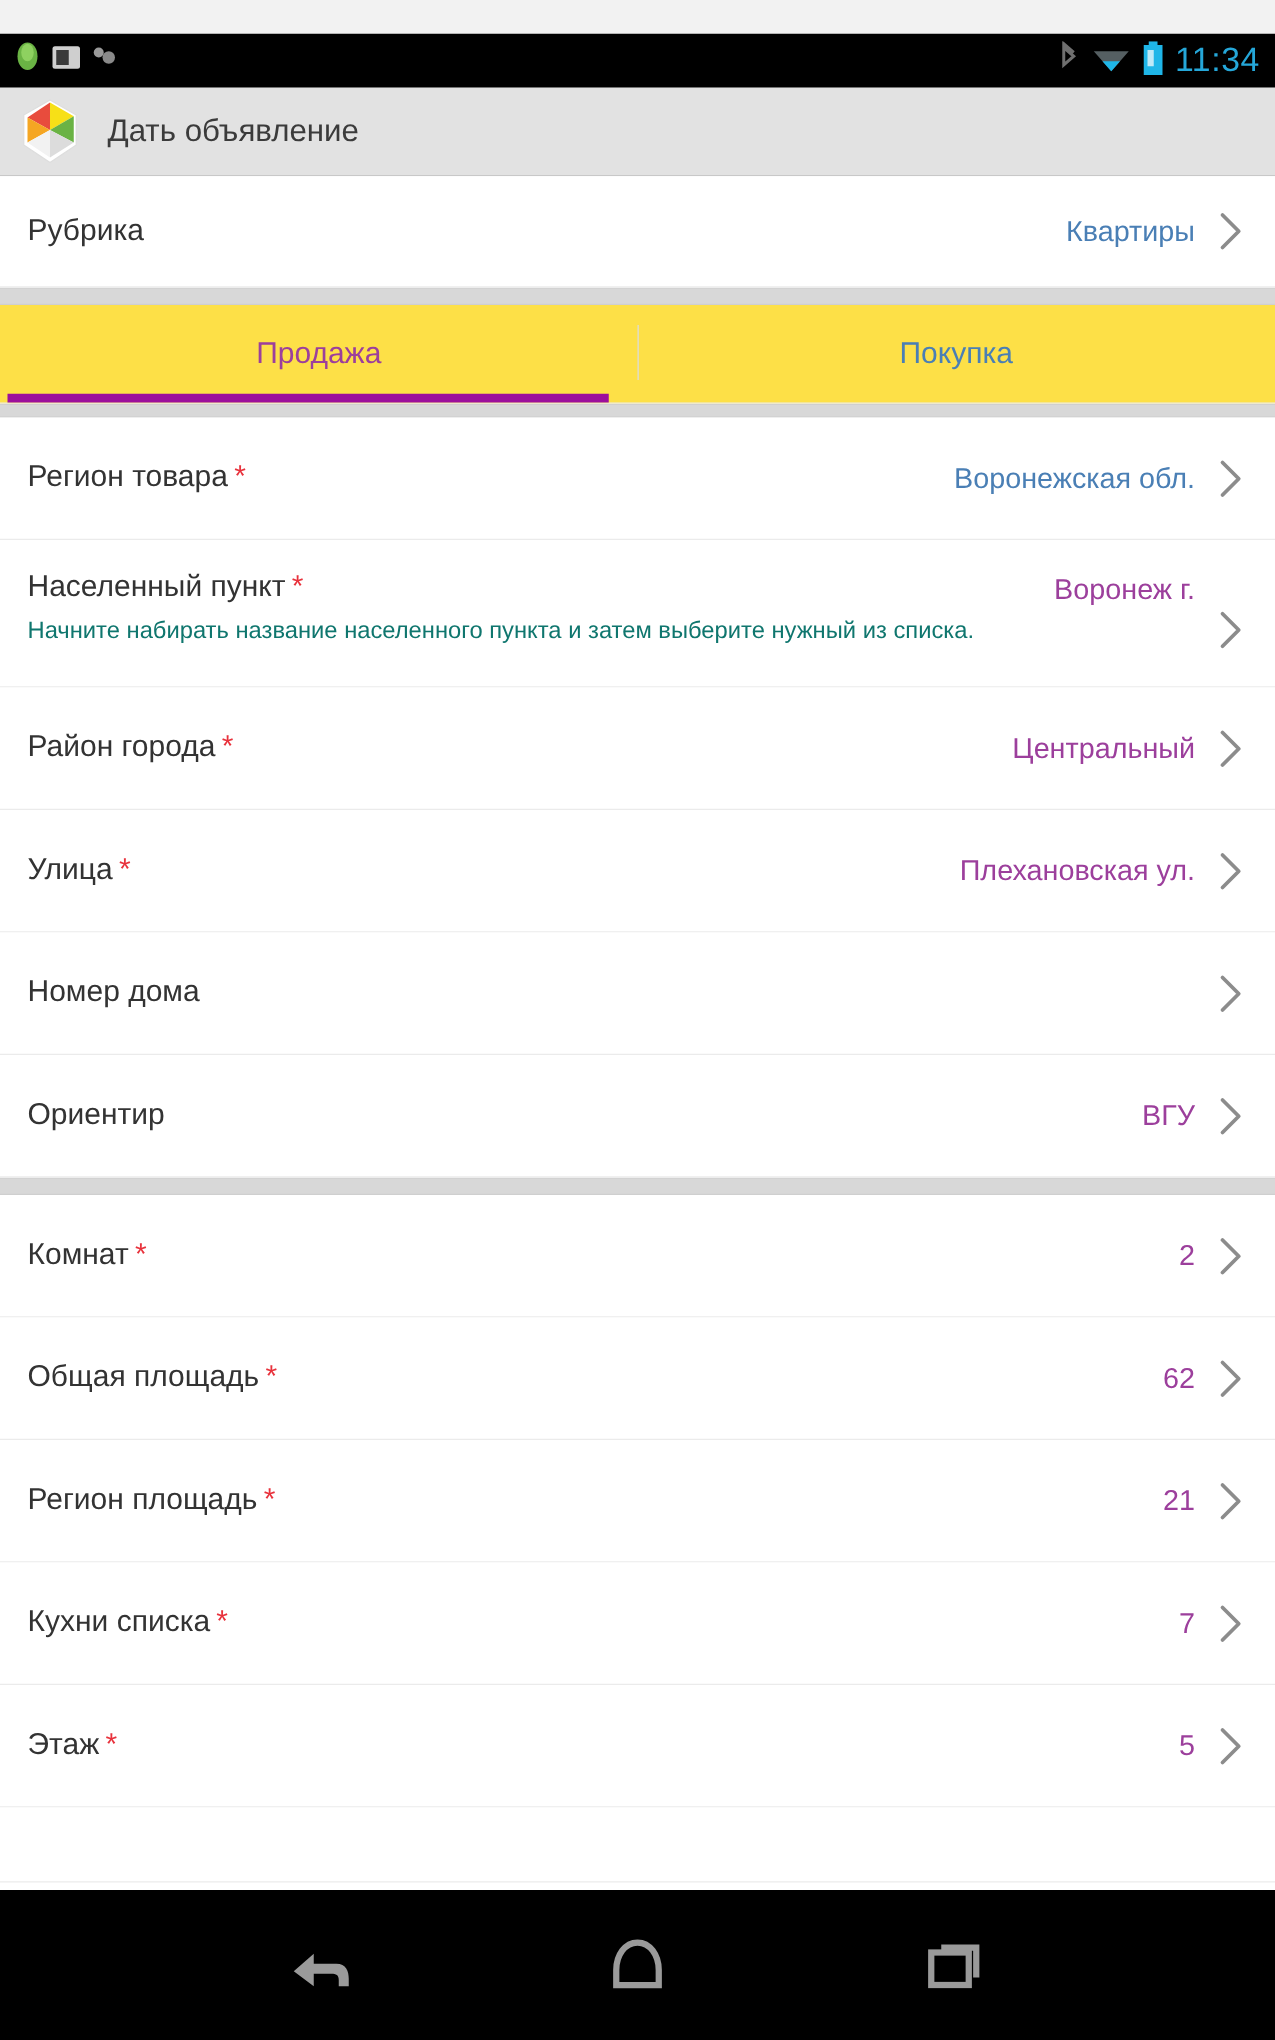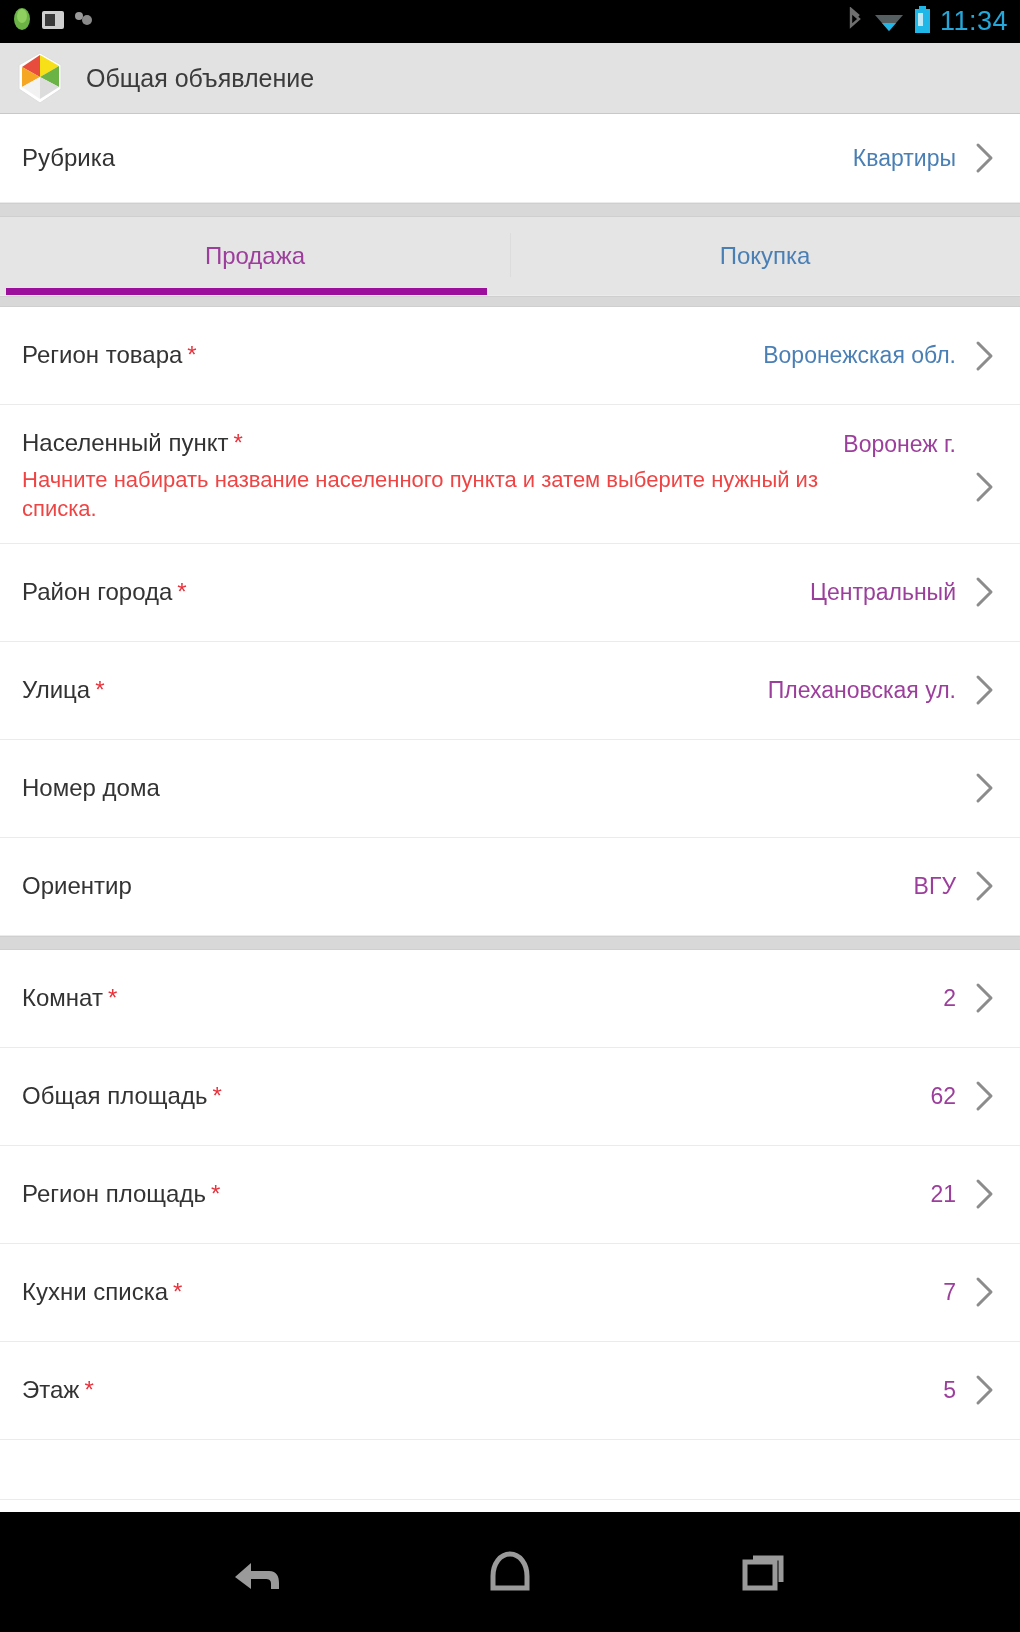--- a/index.html
+++ b/index.html
@@ -7,21 +7,21 @@
     width:1020px; height:1632px;
     background:#ffffff;
     font-family:"Liberation Sans", sans-serif;
     overflow:hidden;
   }
   .screen { width:1020px; height:1632px; position:relative; display:flex; flex-direction:column; background:#f2f2f2; }
 
   
   .statusbar {
     height:43px; background:#000000; flex:0 0 43px;
-    display:flex; align-items:center; padding:0 10px; position:relative;
+    display:flex; align-items:center; padding:0 10px; position:relative;margin-top:27px;
   }
   .sb-left { display:flex; align-items:center; gap:7px; }
   .sb-right { position:absolute; right:12px; top:0; height:43px; display:flex; align-items:center; gap:9px; }
   .sb-ico { display:block; }
   .sb-time { color:#25a7d9; font-size:27px; letter-spacing:0.5px; font-family:"Liberation Sans", sans-serif; }
 
   
   .appbar {
     flex:0 0 71px; height:71px; background:#e2e2e2;
     border-bottom:1px solid #c8c8c8;
@@ -37,32 +37,32 @@
   .gap.thin { height:11px; }
 
   .row {
     display:flex; align-items:center; width:100%;
     background:#ffffff; border-bottom:1px solid #ebebeb;
     padding:0 22px 0 22px; min-height:98px; position:relative;
   }
   .row-main { flex:1 1 auto; display:flex; flex-direction:column; justify-content:center; padding-right:14px; }
   .row-label { font-size:24px; color:#333333; line-height:1.2; }
   .req { color:#e8323c; font-size:24px; margin-left:5px; }
-  .row-hint { font-size:22px; color:#ef4444; line-height:1.32; margin-top:7px; max-width:845px; }
+  .row-hint { font-size:19px; color:#0f766e; line-height:1.32; margin-top:7px; max-width:845px; }
   .row-value { font-size:23px; text-align:right; white-space:nowrap; padding-right:16px; }
   .v-blue { color:#4a7fb5; }
   .v-purple { color:#9c3f9c; }
   .chev { flex:0 0 26px; width:26px; display:flex; align-items:center; justify-content:center; }
 
   .row.tall { min-height:118px; align-items:flex-start; padding-top:24px; padding-bottom:20px; }
   .row.tall .chev { align-self:center; margin-top:22px; }
   .row.tall .row-value { padding-top:2px; }
 
   
-  .tabs { display:flex; background:#e5e5e5; height:79px; position:relative; border-bottom:1px solid #ebebeb; }
+  .tabs { display:flex; background:#fde047; height:79px; position:relative; border-bottom:1px solid #ebebeb; }
   .tab { flex:1 1 50%; display:flex; align-items:center; justify-content:center; font-size:24px; position:relative; }
   .tab.active { color:#9c3f9c; }
   .tab.inactive { color:#4a7fb5; }
   .tab-div { position:absolute; left:50%; top:16px; bottom:18px; width:1px; background:#dcdcdc; }
   .tab-underline { position:absolute; left:6px; bottom:0; width:481px; height:7px; background:#9c0f9c; }
 
   
   .navbar {
     flex:0 0 120px; height:120px; background:#000000;
     display:flex; align-items:center; justify-content:center; gap:178px;
@@ -123,21 +123,21 @@
       <svg width="52" height="54" viewBox="0 0 52 54">
         <polygon points="26,2 47,14 47,38 26,52 5,38 5,14" fill="#ffffff" stroke="#dddddd" stroke-width="1"></polygon>
         <polygon points="26,4 26,26 8,16" fill="#e84c3d"></polygon>
         <polygon points="26,26 8,16 8,36" fill="#f5a623"></polygon>
         <polygon points="26,26 26,4 45,15" fill="#f7e017"></polygon>
         <polygon points="26,26 45,15 45,36" fill="#6ab344"></polygon>
         <polygon points="26,26 8,36 26,48" fill="#f2f2f2"></polygon>
         <polygon points="26,26 45,36 26,48" fill="#dcdcdc"></polygon>
       </svg>
     </span>
-    <span class="app-title">Общая объявление</span>
+    <span class="app-title">Дать объявление</span>
   </div>
 
   <div class="body">
 
     <div class="row" style="min-height:89px;">
       <div class="row-main">
         <div class="row-label">Рубрика</div>
       </div>
       <div class="row-value v-blue">Квартиры</div>
       <span class="chev">

